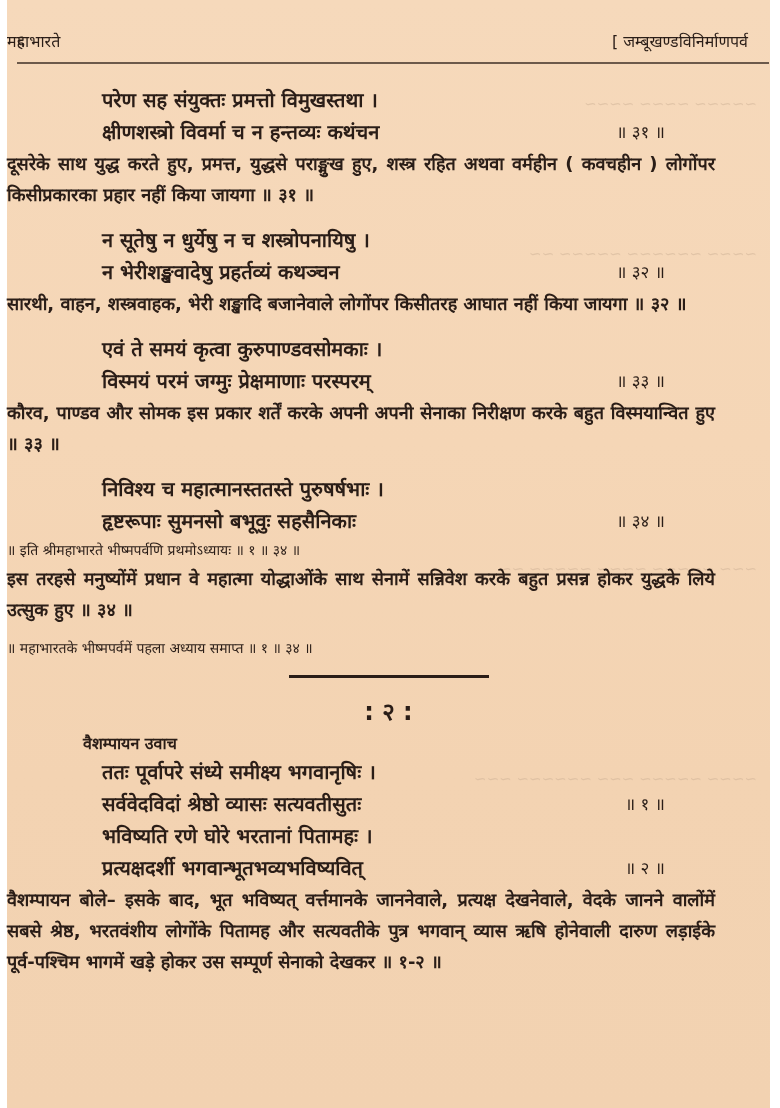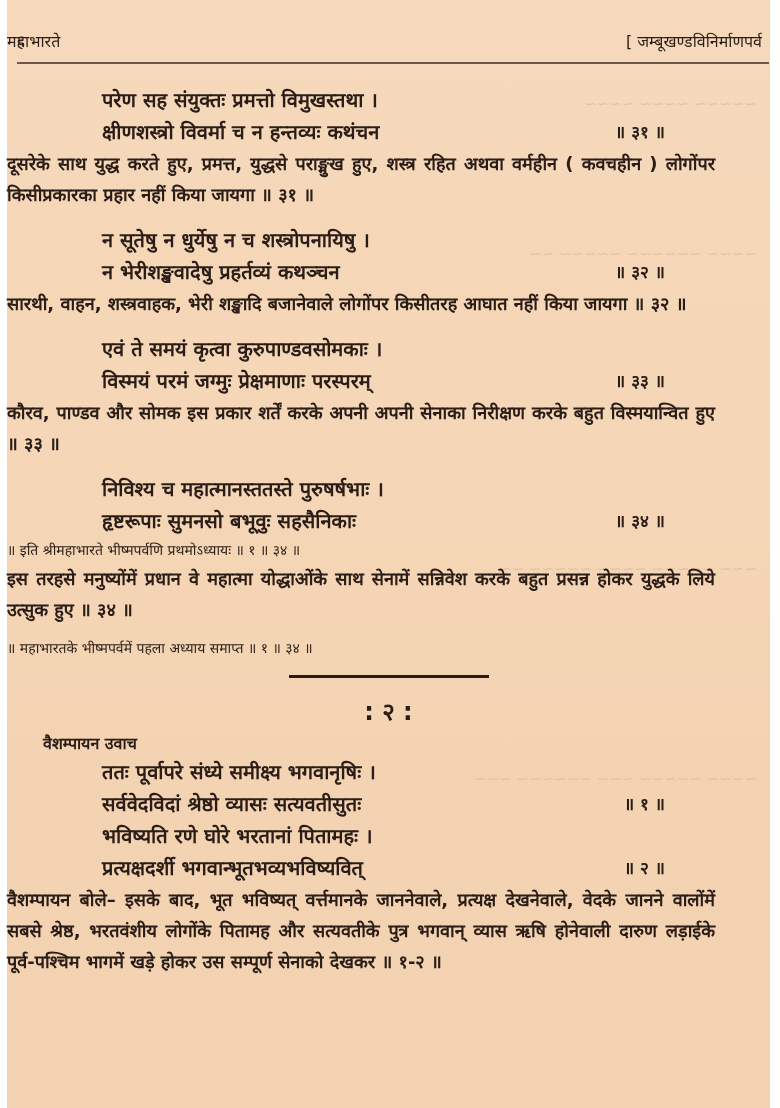--- a/index.html
+++ b/index.html
@@ -51,21 +51,21 @@
   .running-title {
     position: absolute;
     left: 0;
     width: 763px;
     text-align: left;
     top: 0;
     font-size: 16px;
   }
   .section-title {
     position: absolute;
-    right: 8px;
+    right: 22px;
     top: 0;
     font-size: 16px;
   }
   .header-rule {
     position: absolute;
     top: 62px;
     left: 10px;
     width: 752px;
     height: 0;
     border-top: 2px solid #4a3a30;
@@ -84,21 +84,21 @@
     font-size: 20px;
     font-weight: bold;
     line-height: 32px;
     height: 32px;
     white-space: nowrap;
   }
   .verse .num {
     position: absolute;
     right: -3px;
     top: 0;
-    font-weight: bold;
+    font-weight: normal;
     font-size: 17px;
   }
   .prose {
     width: 708px;
     font-size: 18px;
     font-weight: bold;
     line-height: 31px;
     text-align: justify;
     text-align-last: left;
   }
@@ -115,21 +115,21 @@
     border-top: 3px solid #2a1d17;
   }
   .chapter-marker {
     text-align: center;
     font-size: 24px;
     font-weight: bold;
     line-height: 40px;
     margin-top: 14px;
   }
   .speaker {
-    margin-left: 36px;
+    margin-left: 76px;
     font-size: 16px;
     font-weight: bold;
     line-height: 24px;
   }
   .gap-s { height: 10px; }
   .gap-m { height: 14px; }
 </style>
 </head>
 <body>
 

